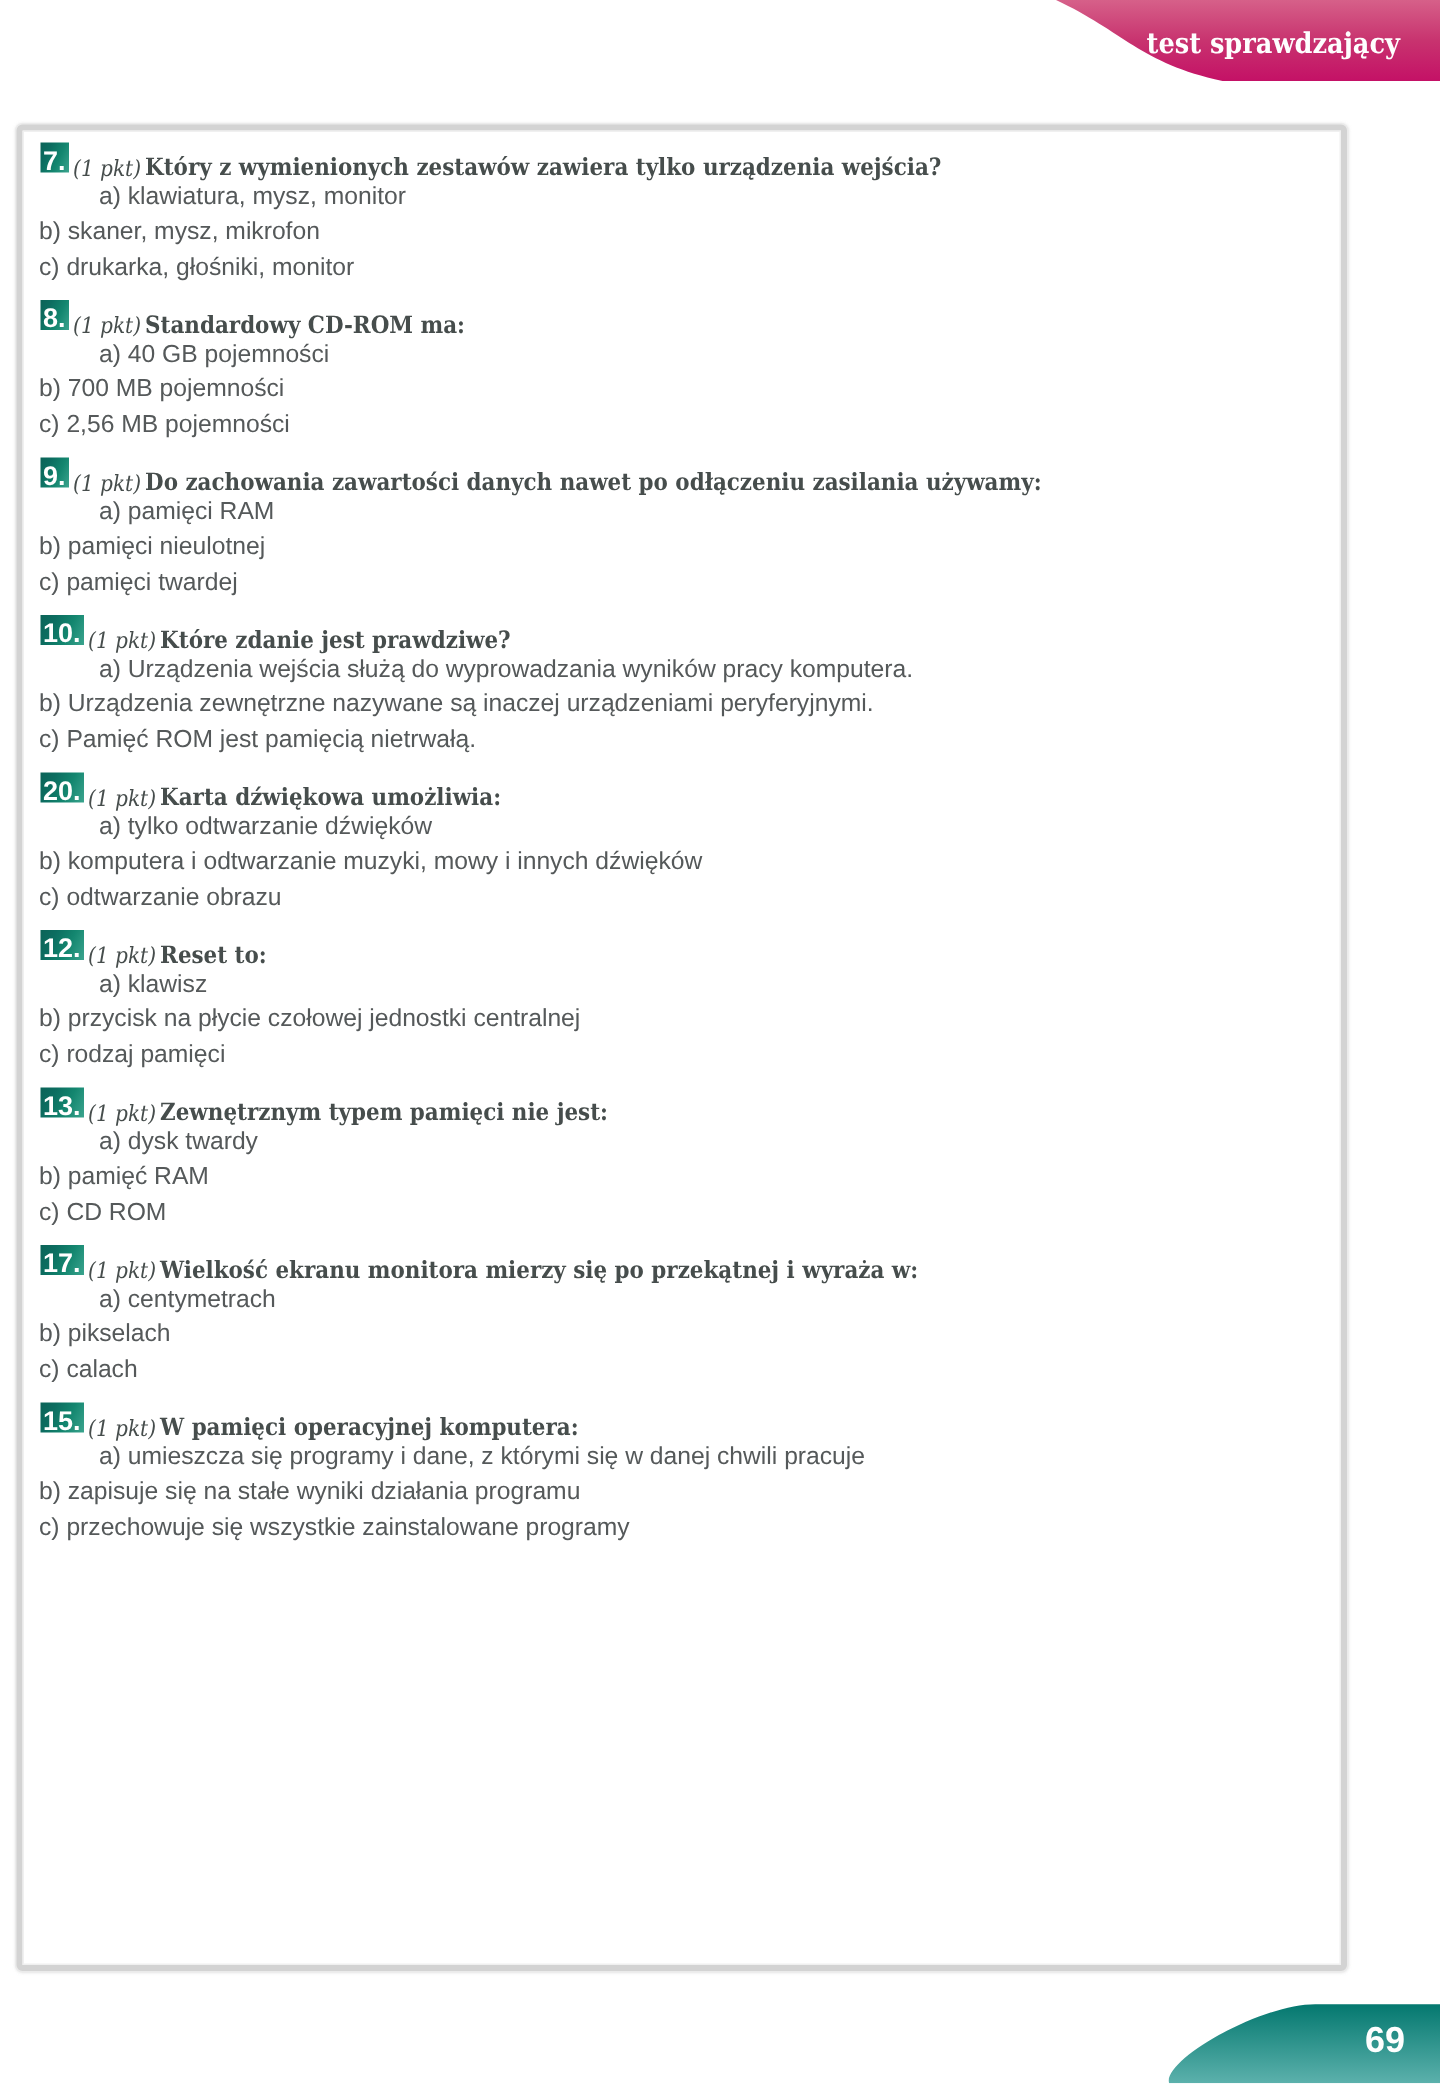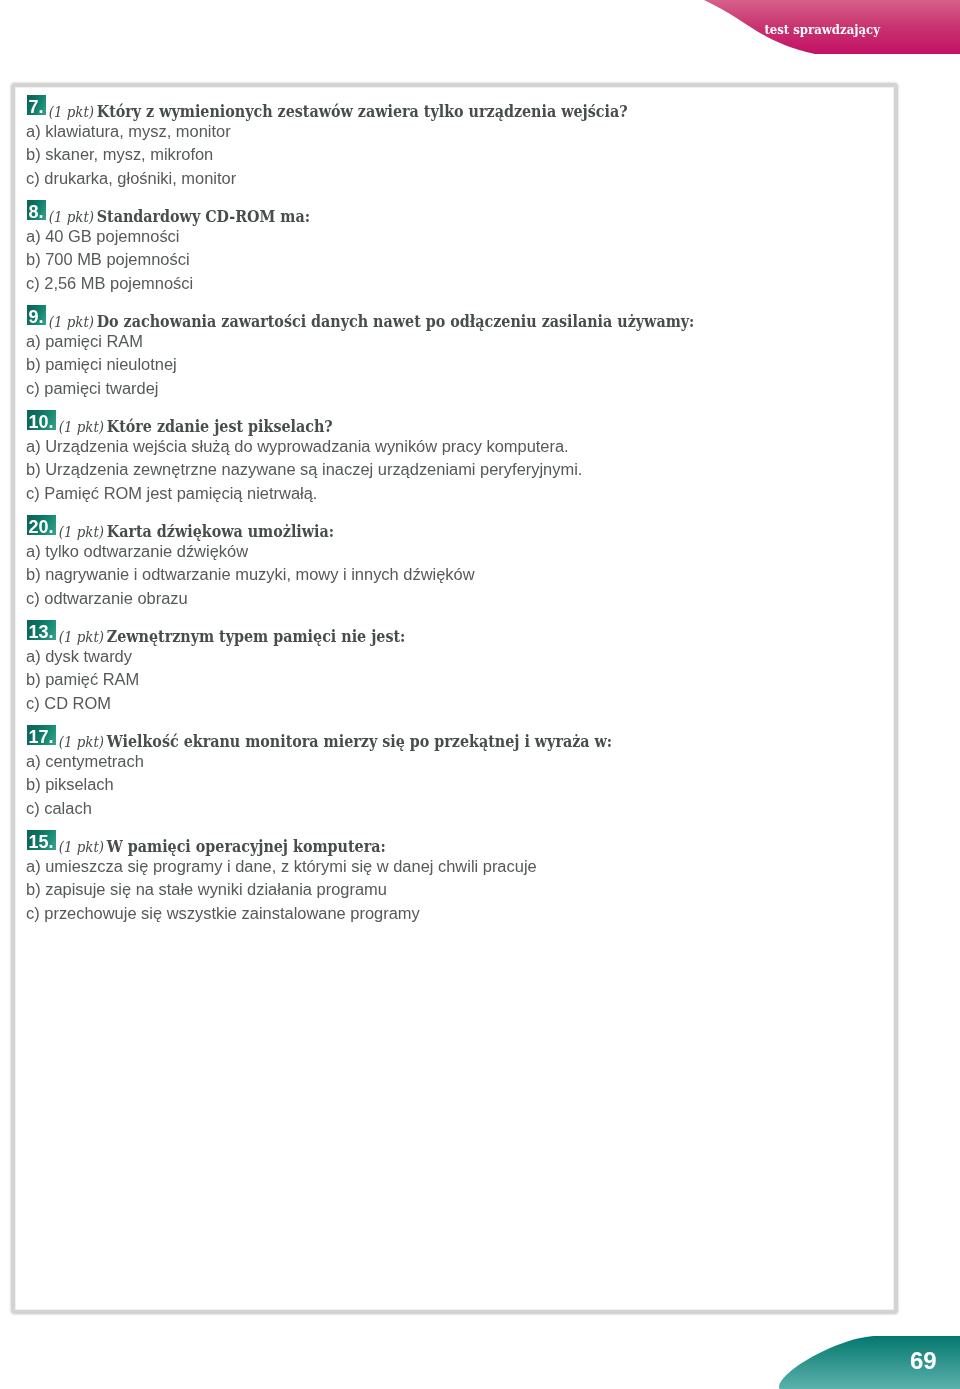--- a/index.html
+++ b/index.html
@@ -9,21 +9,21 @@
          position:relative; overflow:hidden; }
   .page { position:absolute; left:0; top:0; width:960px; height:1389px;
           background:#ffffff; overflow:hidden; }
 
   
   .banner { position:absolute; left:0; top:0; width:960px; height:60px; }
   .banner svg { position:absolute; left:0; top:0; display:block; }
   .banner-title { opacity:0.995; position:absolute; left:764.4px; top:0;
       height:59.5px; line-height:59.5px; color:#ffffff;
       font-family:"DejaVu Serif", serif; font-stretch:condensed;
-      font-weight:bold; font-size:13px; white-space:nowrap; }
+      font-weight:bold; font-size:19px; white-space:nowrap; }
 
   
   .content-box { position:absolute; left:11px; top:83px; width:887px; height:1231px;
       background:#ffffff; border:4px solid #d3d3d3; border-radius:4px;
       box-shadow:0 0 0 1px #ebebeb, 0 0 2px 1px rgba(210,210,210,0.55),
                  inset 0 0 0 1px #f0f0f0; }
 
   .qlist { position:absolute; left:11.6px; top:-10px; right:0; }
 
   
@@ -37,21 +37,21 @@
       color:#ffffff; font-family:"Liberation Sans", sans-serif;
       font-stretch:normal; font-style:normal; font-weight:bold; font-size:18px;
       line-height:24.9px; height:19.9px; padding:0 2px; vertical-align:2px;
       overflow:hidden; }
   .pkt { font-style:italic; font-weight:normal; font-size:14.9px;
       margin-left:3.1px; margin-right:2.7px; }
   .qtext { }
   .ans { opacity:0.995; position:absolute; left:-0.6px; white-space:nowrap;
       height:23.5px; line-height:23.5px;
       font-family:"Liberation Sans", sans-serif; font-size:16.45px; color:#55595a; }
-  .a0 { top:43.2px; }
+  .a0 { top:43.2px;margin-left:40px; }
   .a1 { top:66.2px; }
   .a2 { top:90.2px; }
 
   
   .footer { position:absolute; left:0; bottom:0; width:811px; height:60px; }
   .footer svg { position:absolute; left:0; top:0; display:block; }
   .pagenum { opacity:0.995; position:absolute; left:910px; top:10px;
       height:43px; line-height:43px; color:#ffffff;
       font-family:"Liberation Sans", sans-serif; font-weight:bold; font-size:24px; }
 </style>
@@ -88,30 +88,36 @@
         <div class="ans a1">b) 700 MB pojemności</div>
         <div class="ans a2">c) 2,56 MB pojemności</div>
       </div>
       <div class="q">
         <div class="qhead"><span class="num">9.</span><span class="pkt">(1 pkt)</span><span class="qtext">Do zachowania zawartości danych nawet po odłączeniu zasilania używamy:</span></div>
         <div class="ans a0">a) pamięci RAM</div>
         <div class="ans a1">b) pamięci nieulotnej</div>
         <div class="ans a2">c) pamięci twardej</div>
       </div>
       <div class="q">
-        <div class="qhead"><span class="num">10.</span><span class="pkt">(1 pkt)</span><span class="qtext">Które zdanie jest pikselach?</span></div>
+        <div class="qhead"><span class="num">10.</span><span class="pkt">(1 pkt)</span><span class="qtext">Które zdanie jest prawdziwe?</span></div>
         <div class="ans a0">a) Urządzenia wejścia służą do wyprowadzania wyników pracy komputera.</div>
         <div class="ans a1">b) Urządzenia zewnętrzne nazywane są inaczej urządzeniami peryferyjnymi.</div>
         <div class="ans a2">c) Pamięć ROM jest pamięcią nietrwałą.</div>
       </div>
       <div class="q">
         <div class="qhead"><span class="num">20.</span><span class="pkt">(1 pkt)</span><span class="qtext">Karta dźwiękowa umożliwia:</span></div>
         <div class="ans a0">a) tylko odtwarzanie dźwięków</div>
-        <div class="ans a1">b) nagrywanie i odtwarzanie muzyki, mowy i innych dźwięków</div>
+        <div class="ans a1">b) komputera i odtwarzanie muzyki, mowy i innych dźwięków</div>
         <div class="ans a2">c) odtwarzanie obrazu</div>
+      </div>
+      <div class="q">
+        <div class="qhead"><span class="num">12.</span><span class="pkt">(1 pkt)</span><span class="qtext">Reset to:</span></div>
+        <div class="ans a0">a) klawisz</div>
+        <div class="ans a1">b) przycisk na płycie czołowej jednostki centralnej</div>
+        <div class="ans a2">c) rodzaj pamięci</div>
       </div>
       <div class="q">
         <div class="qhead"><span class="num">13.</span><span class="pkt">(1 pkt)</span><span class="qtext">Zewnętrznym typem pamięci nie jest:</span></div>
         <div class="ans a0">a) dysk twardy</div>
         <div class="ans a1">b) pamięć RAM</div>
         <div class="ans a2">c) CD ROM</div>
       </div>
       <div class="q">
         <div class="qhead"><span class="num">17.</span><span class="pkt">(1 pkt)</span><span class="qtext">Wielkość ekranu monitora mierzy się po przekątnej i wyraża w:</span></div>
         <div class="ans a0">a) centymetrach</div>

